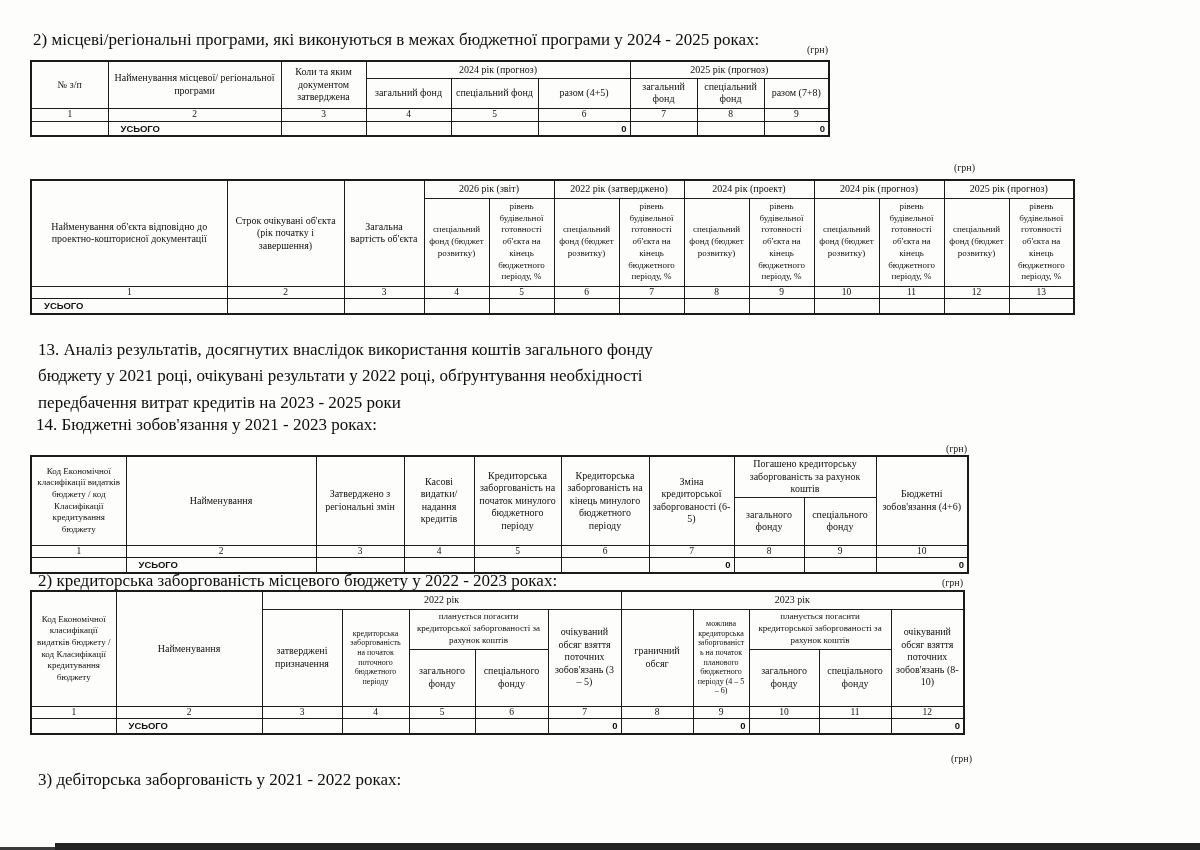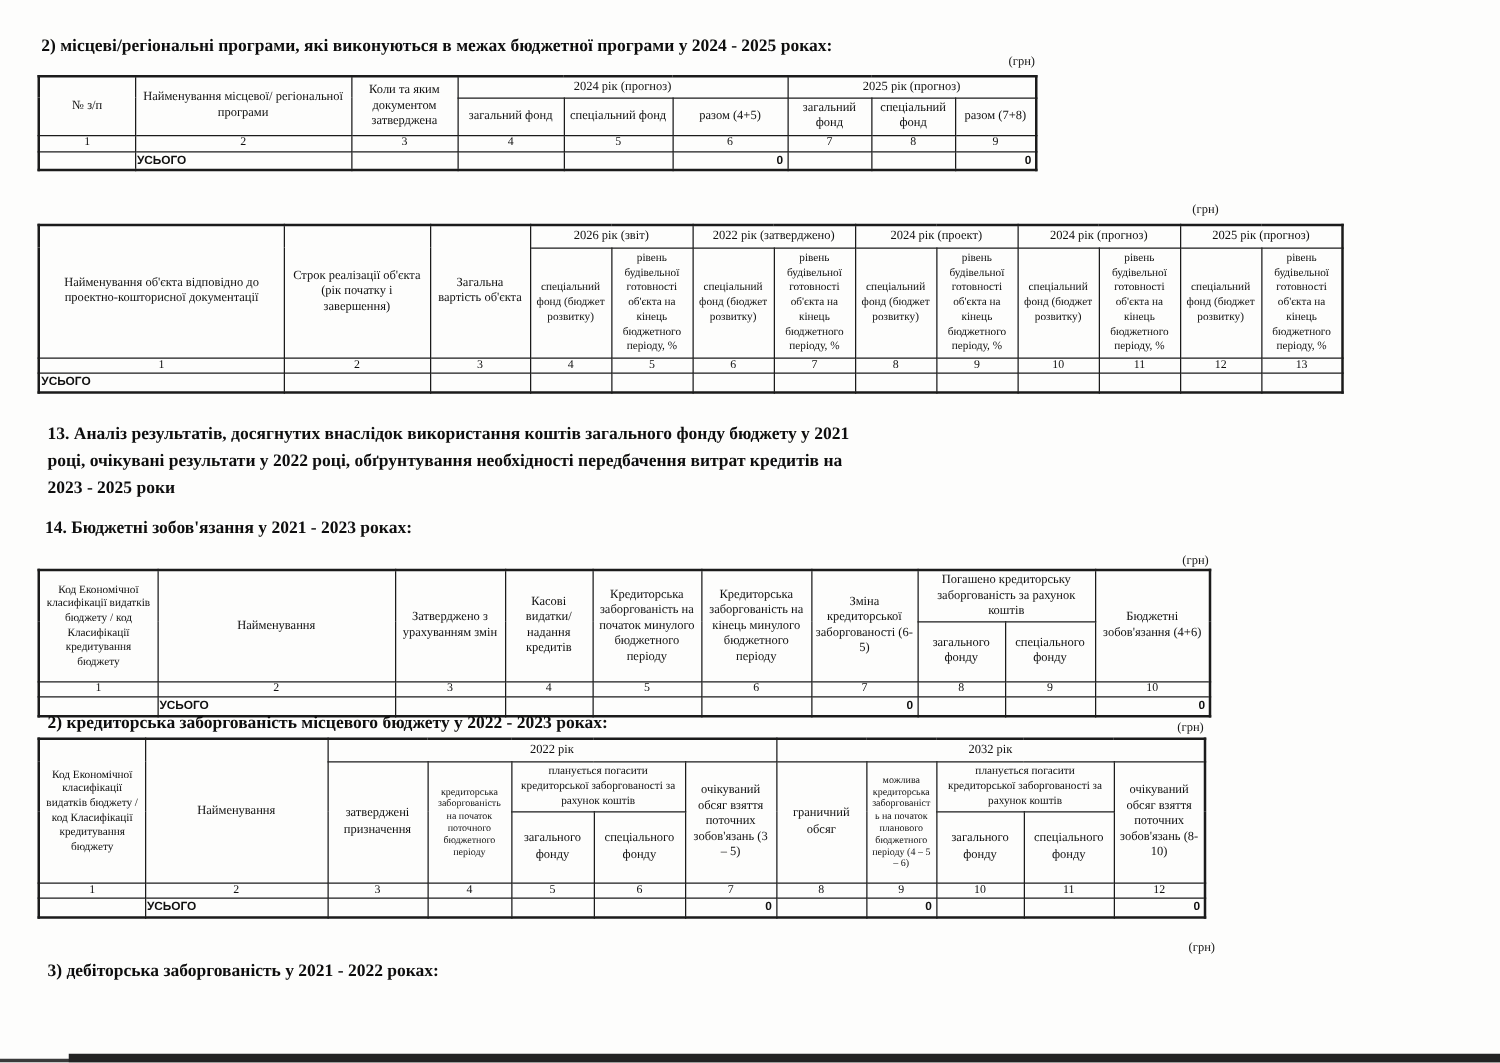--- a/index.html
+++ b/index.html
@@ -3,21 +3,21 @@
 <meta charset="utf-8">
 <style>
   * { margin:0; padding:0; box-sizing:border-box; }
   html,body { width:1200px; height:850px; }
   body { background:#e9e9e7; font-family:"Liberation Serif", serif; }
   .page {
     position:relative; width:1200px; height:850px;
     background:#fdfdfc; overflow:hidden; color:#121212;
   }
   .sec-title {
-    position:absolute; font-weight:bold; font-size:14px;
+    position:absolute; font-weight:normal; font-size:17px;
     font-family:"Liberation Serif", serif; color:#0e0e0e; line-height:1.55;
   }
   .grn {
     position:absolute; font-size:10px; text-align:right; color:#1a1a1a;
   }
   table.doc {
     position:absolute; border-collapse:collapse; table-layout:fixed;
     border:2px solid #1b1b1b; background:transparent;
   }
   table.doc th, table.doc td {
@@ -26,21 +26,21 @@
     font-family:"Liberation Serif", serif; color:#101010;
     overflow-wrap:break-word; word-wrap:break-word;
   }
   table.doc th.grp { font-size:10px; }
   table.doc .sm th, table.doc th.sm { font-size:9px; line-height:1.3; }
   table.doc th.xs { font-size:8px; line-height:1.2; }
   tr.num-row td { font-size:9.5px; padding:0 2px; }
   tr.total-row td {
     font-family:"Liberation Sans", sans-serif; font-weight:bold; font-size:9.5px;
   }
-  tr.total-row td.lbl { text-align:left; padding-left:1px; }
+  tr.total-row td.lbl { text-align:left; padding-left:12px; }
   tr.total-row td.zero { text-align:right; padding-right:3px; }
   .bottom-strip {
     position:absolute; left:55px; right:0; bottom:0; height:7px; background:#232323;
   }
   .bottom-strip2 {
     position:absolute; left:0; right:0; bottom:0; height:3px; background:#3a3a3a;
   }
 </style>
 </head>
 <body>
@@ -117,21 +117,21 @@
         <col style="width:65px">
         <col style="width:65px">
       <col style="width:65px">
         <col style="width:65px">
         <col style="width:65px">
       <col style="width:65px">
     </colgroup>
     <tbody>
         <tr style="height:18px">
       <th rowspan="2">Найменування об'єкта відповідно до проектно-кошторисної документації</th>
-      <th rowspan="2">Строк реалізації об'єкта (рік початку і завершення)</th>
+      <th rowspan="2">Строк очікувані об'єкта (рік початку і завершення)</th>
       <th rowspan="2">Загальна вартість об'єкта</th>
       <th colspan="2" class="grp">2026 рік (звіт)</th>
       <th colspan="2" class="grp">2022 рік (затверджено)</th>
       <th colspan="2" class="grp">2024 рік (проект)</th>
       <th colspan="2" class="grp">2024 рік (прогноз)</th>
       <th colspan="2" class="grp">2025 рік (прогноз)</th>
     </tr>
     <tr class="sm" style="height:88px">
       <th>спеціальний фонд (бюджет розвитку)</th>
       <th>рівень будівельної готовності об'єкта на кінець бюджетного періоду, %</th>
@@ -192,21 +192,21 @@
         <col style="width:88px">
       <col style="width:85px">
         <col style="width:70px">
         <col style="width:72px">
       <col style="width:92px">
     </colgroup>
     <tbody>
         <tr style="height:32px">
       <th rowspan="2" class="sm">Код Економічної класифікації видатків бюджету / код Класифікації кредитування бюджету</th>
       <th rowspan="2">Найменування</th>
-      <th rowspan="2">Затверджено з урахуванням змін</th>
+      <th rowspan="2">Затверджено з регіональні змін</th>
       <th rowspan="2">Касові видатки/ надання кредитів</th>
       <th rowspan="2">Кредиторська заборгованість на початок минулого бюджетного періоду</th>
       <th rowspan="2">Кредиторська заборгованість на кінець минулого бюджетного періоду</th>
       <th rowspan="2">Зміна кредиторської заборгованості (6-5)</th>
       <th colspan="2" class="grp">Погашено кредиторську заборгованість за рахунок коштів</th>
       <th rowspan="2">Бюджетні зобов'язання (4+6)</th>
     </tr>
     <tr style="height:48px">
       <th>загального фонду</th>
       <th>спеціального фонду</th>
@@ -254,21 +254,21 @@
         <col style="width:56px">
       <col style="width:70px">
         <col style="width:72px">
         <col style="width:73px">
     </colgroup>
     <tbody>
         <tr style="height:18px">
       <th rowspan="3" class="sm">Код Економічної класифікації видатків бюджету / код Класифікації кредитування бюджету</th>
       <th rowspan="3">Найменування</th>
       <th colspan="5" class="grp">2022 рік</th>
-      <th colspan="5" class="grp">2032 рік</th>
+      <th colspan="5" class="grp">2023 рік</th>
     </tr>
     <tr style="height:40px">
       <th rowspan="2">затверджені призначення</th>
       <th rowspan="2" class="xs">кредиторська заборгованість на початок поточного бюджетного періоду</th>
       <th colspan="2" class="sm">планується погасити кредиторської заборгованості за рахунок коштів</th>
       <th rowspan="2">очікуваний обсяг взяття поточних зобов'язань (3 – 5)</th>
       <th rowspan="2">граничний обсяг</th>
       <th rowspan="2" class="xs">можлива кредиторська заборгованість на початок планового бюджетного періоду (4 – 5 – 6)</th>
       <th colspan="2" class="sm">планується погасити кредиторської заборгованості за рахунок коштів</th>
       <th rowspan="2">очікуваний обсяг взяття поточних зобов'язань (8-10)</th>

